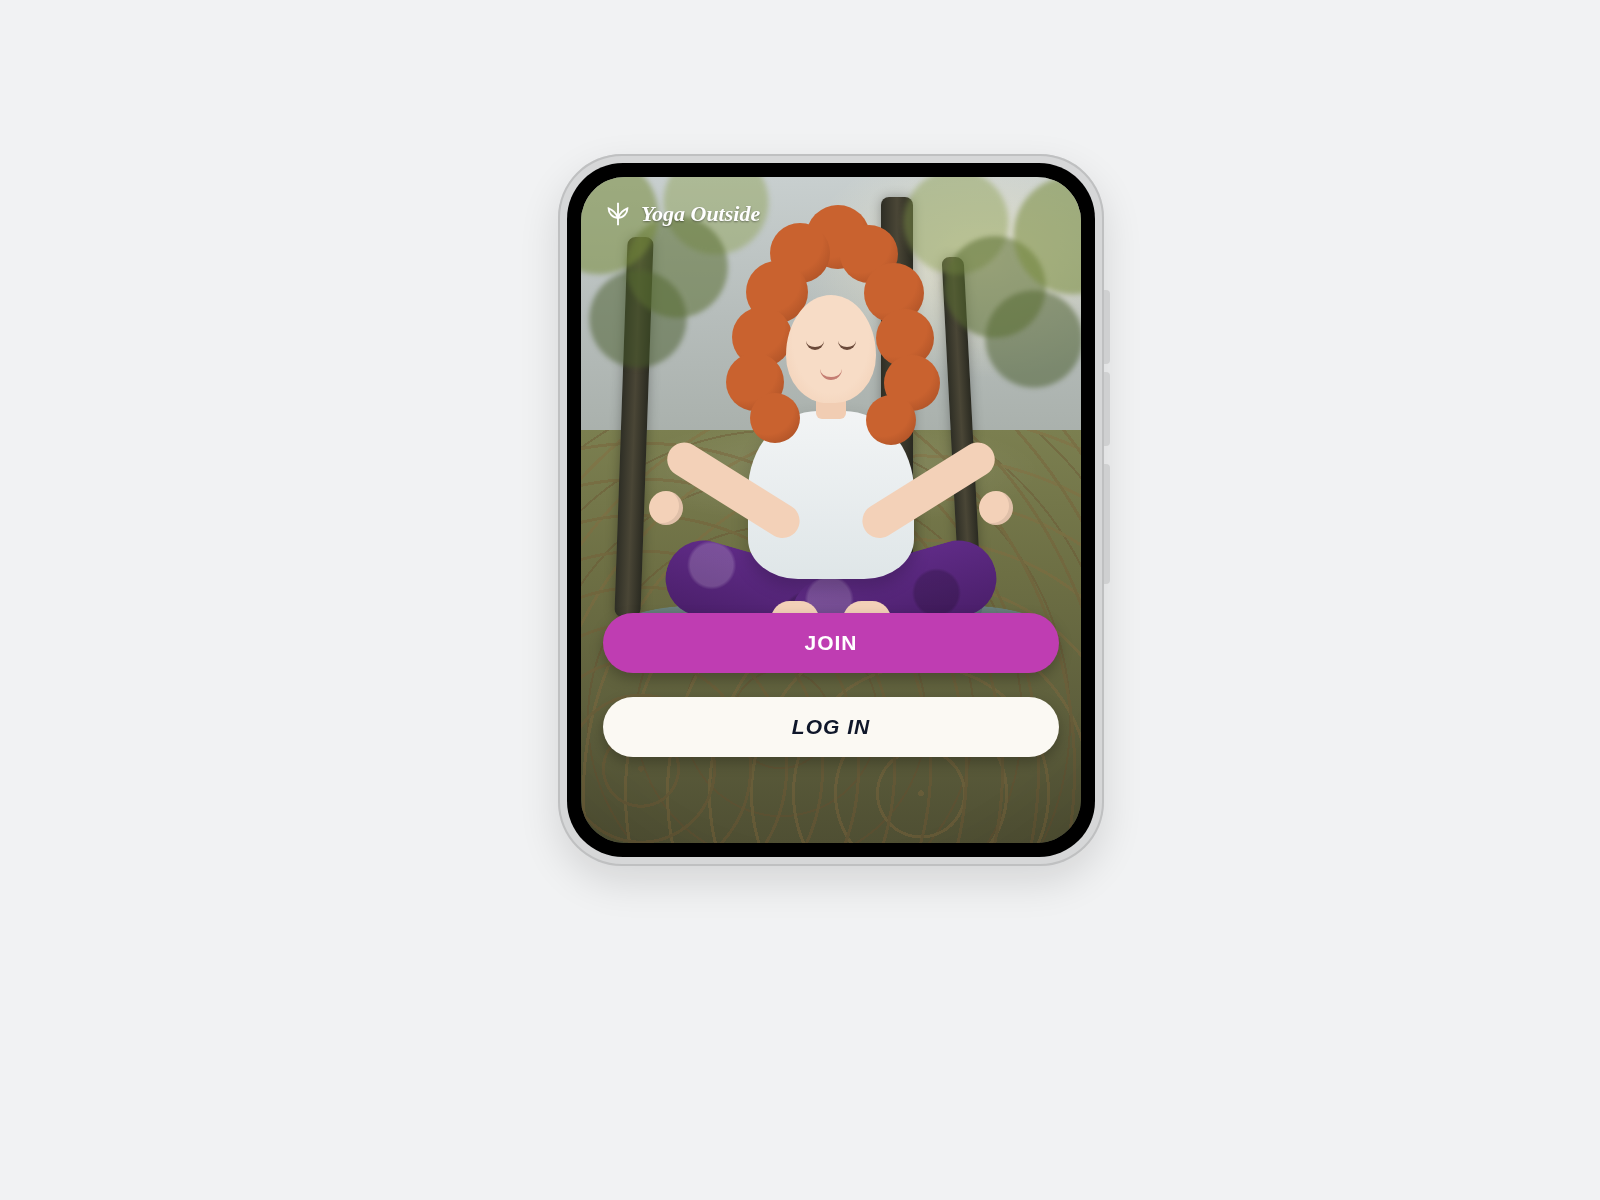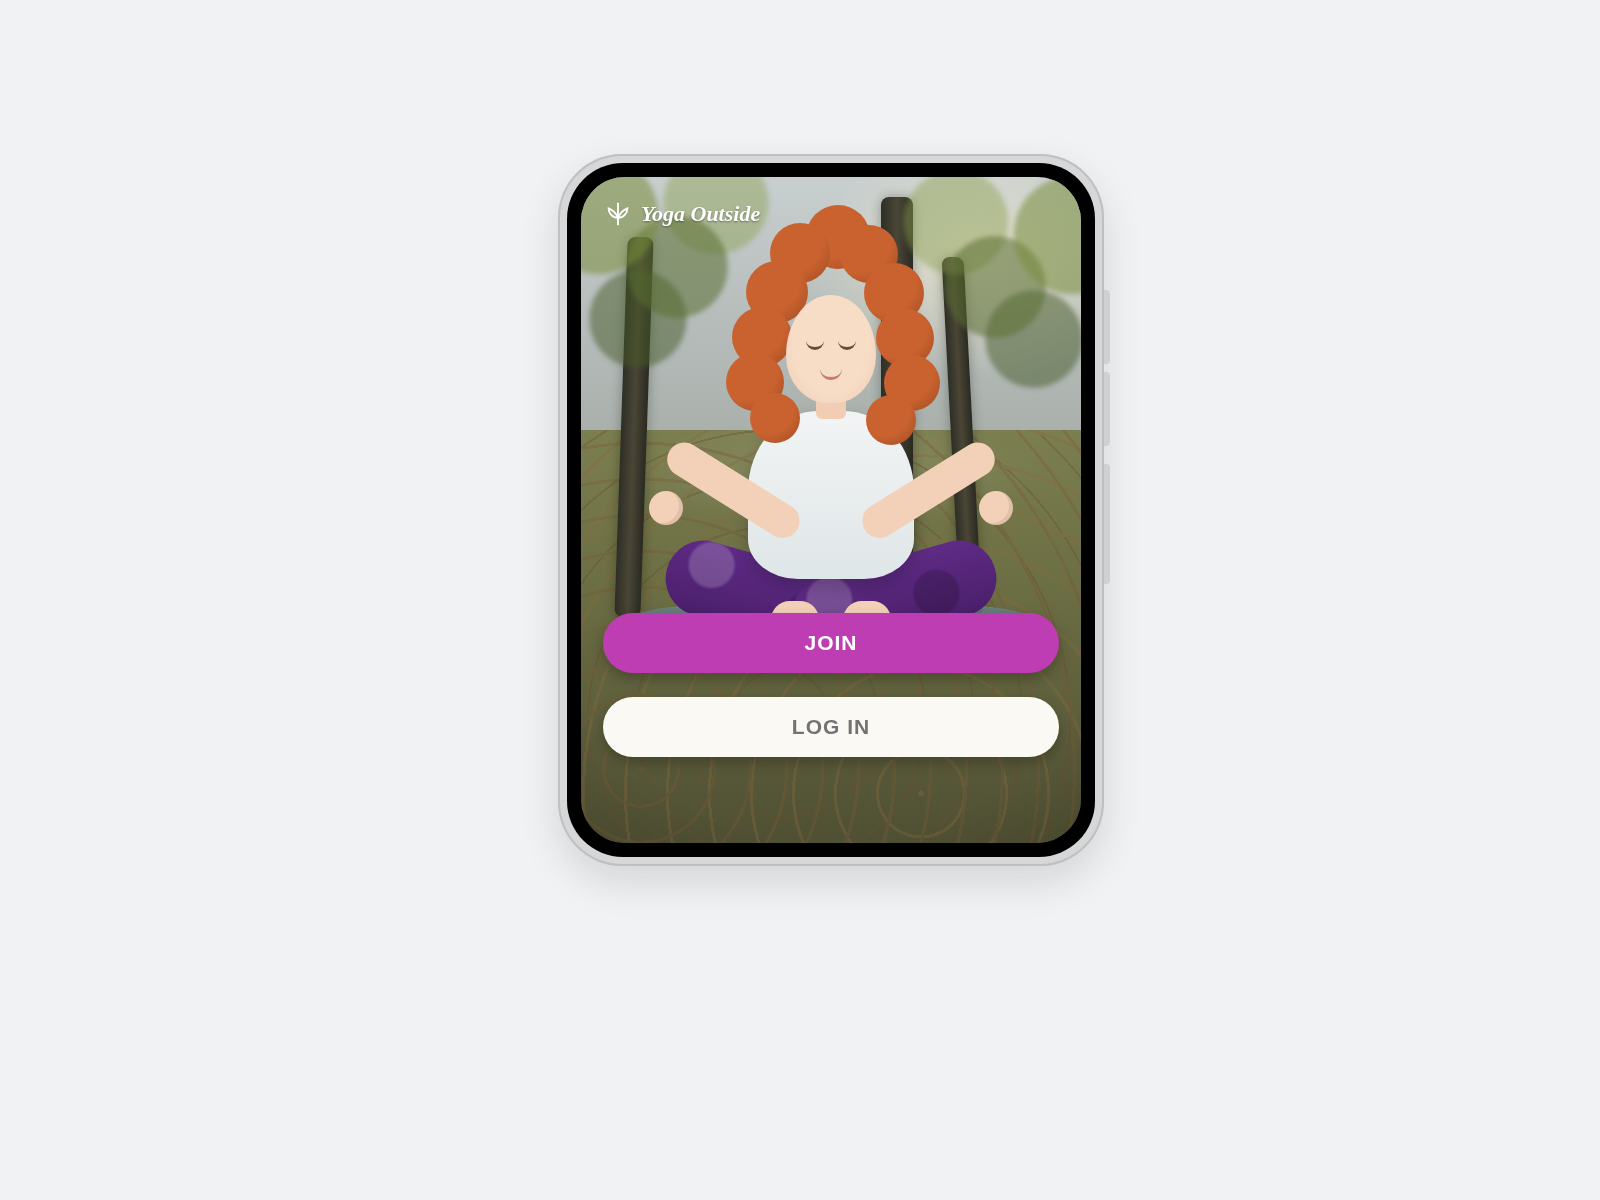--- a/index.html
+++ b/index.html
@@ -220,21 +220,21 @@
     height: 60px;
     border-radius: 36px;
     border: none;
     font-size: 21px;
     font-weight: 800;
     letter-spacing: 1px;
     cursor: pointer;
     box-shadow: 0 6px 14px rgba(0,0,0,0.25);
   }
   .btn-primary   { background: #bf3db2; color: #fff; }
-  .btn-secondary { background: #fbf9f3; color: #737373; }
+  .btn-secondary { background: #fbf9f3; color: #0f172a; font-style: italic; }
 
   
   .cursor {
     position: absolute;
     width: 16px; height: 22px;
     pointer-events: none;
   }
 </style>
 </head>
 <body>

